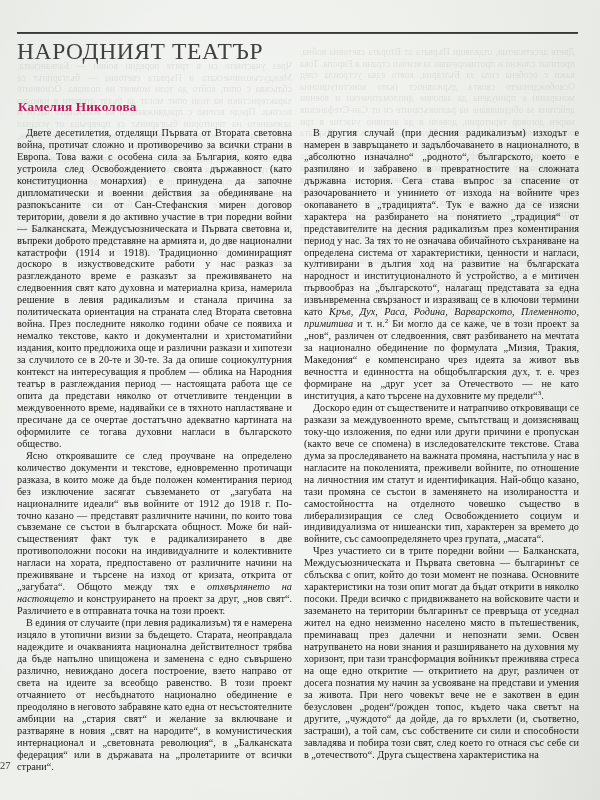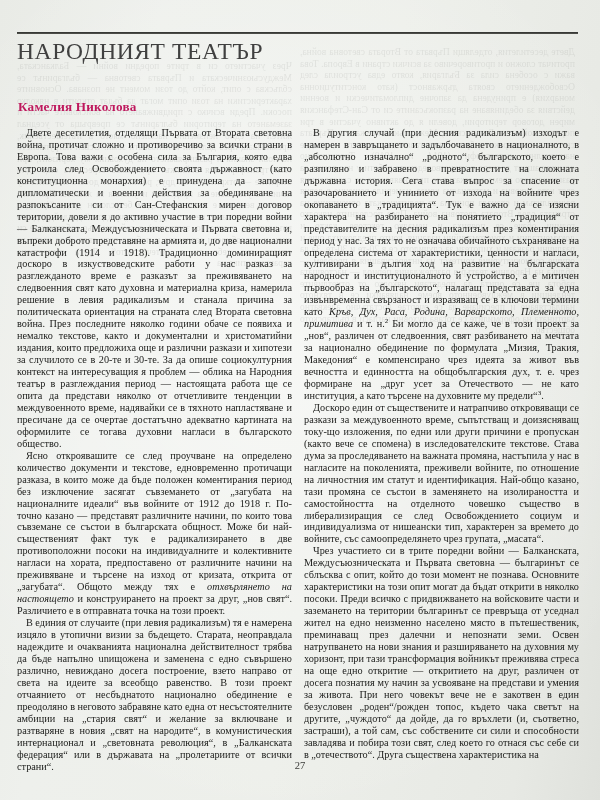--- a/index.html
+++ b/index.html
@@ -92,21 +92,20 @@
     vertical-align: super;
     line-height: 0;
   }
 
   
   #page-number {
     position: absolute;
     left: 0;
     right: 0;
     top: 760px;
-    text-align: center;
     font-size: 10.5px;
     color: #3a3b38;
   }
 
   
   .bleed {
     position: absolute;
     pointer-events: none;
     opacity: 0.085;
     color: #2a2b28;

